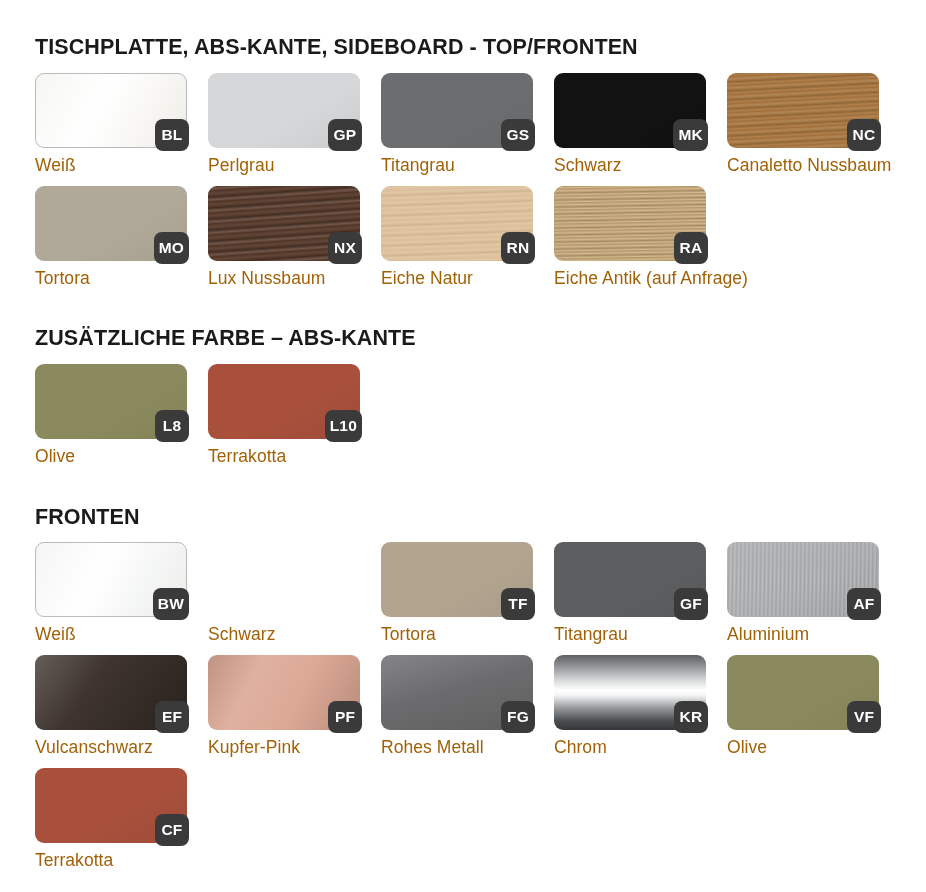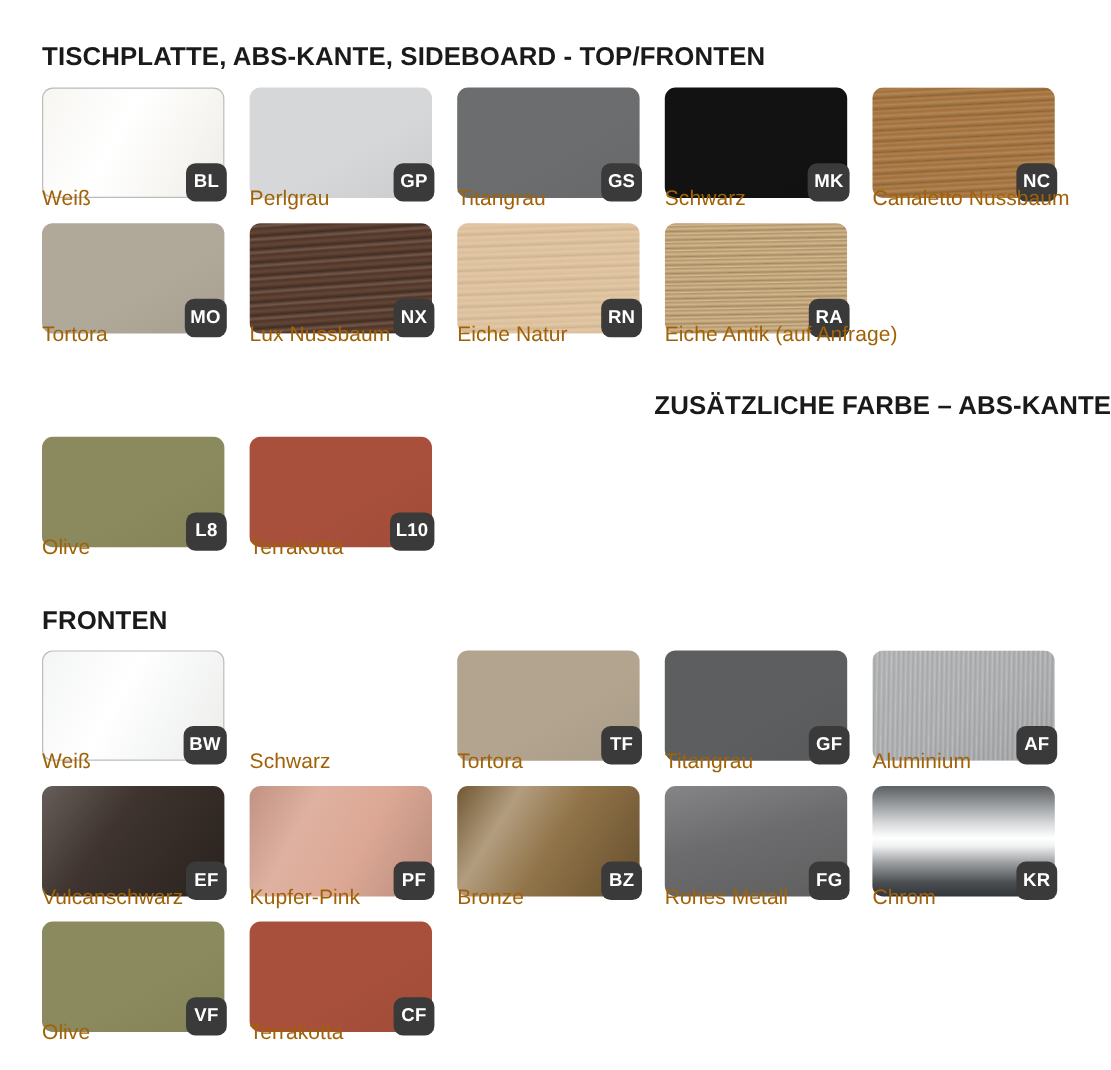--- a/index.html
+++ b/index.html
@@ -25,21 +25,21 @@
 
   .section-title {
     font-size: 21.5px;
     font-weight: 700;
     letter-spacing: 0.1px;
     color: #1a1a1a;
     white-space: nowrap;
   }
 
   .sec-1 .section-title { padding-top: 35px; }
-  .sec-2 .section-title { padding-top: 27px; text-align: right; }
+  .sec-2 .section-title { padding-top: 27px; }
   .sec-3 .section-title { padding-top: 28px; }
 
   .grid {
     display: grid;
     grid-template-columns: repeat(5, 152px);
     column-gap: 21px;
     row-gap: 0;
   }
 
   .sec-1 .grid { margin-top: 13px; }
@@ -48,21 +48,21 @@
 
   .swatch-cell {
     width: 152px;
     height: 113px;
     position: relative;
   }
 
   .chip {
     position: relative;
     width: 152px;
-    height: 92px;
+    height: 75px;
     border-radius: 9px;
     overflow: visible;
     box-sizing: border-box;
   }
 
   .chip-surface {
     position: absolute;
     inset: 0;
     border-radius: 9px;
   }
@@ -236,27 +236,20 @@
         </div>
         <div class="swatch-cell">
           <div class="chip">
             <div class="chip-surface" style="background: linear-gradient(118deg, rgb(193, 146, 129) 0%, rgb(223, 177, 160) 30%, rgb(220, 168, 149) 60%, rgb(184, 139, 123) 100%);"></div>
             <div class="code-badge">PF</div>
           </div>
           <div class="swatch-label">Kupfer-Pink</div>
         </div>
         <div class="swatch-cell">
           <div class="chip">
-            <div class="chip-surface" style="background: linear-gradient(122deg, rgb(113, 88, 50) 0%, rgb(178, 157, 127) 26%, rgb(145, 116, 73) 52%, rgb(102, 79, 45) 100%);"></div>
-            <div class="code-badge">BZ</div>
-          </div>
-          <div class="swatch-label">Bronze</div>
-        </div>
-        <div class="swatch-cell">
-          <div class="chip">
             <div class="chip-surface" style="background: linear-gradient(165deg, rgb(133, 133, 135) 0%, rgb(108, 108, 110) 45%, rgb(95, 95, 96) 100%);"></div>
             <div class="code-badge">FG</div>
           </div>
           <div class="swatch-label">Rohes Metall</div>
         </div>
         <div class="swatch-cell">
           <div class="chip">
             <div class="chip-surface" style="background: linear-gradient(rgb(93, 96, 99) 0%, rgb(142, 145, 148) 14%, rgb(216, 218, 219) 34%, rgb(255, 255, 255) 47%, rgb(242, 243, 243) 54%, rgb(154, 157, 160) 70%, rgb(74, 77, 80) 88%, rgb(51, 54, 58) 100%);"></div>
             <div class="code-badge">KR</div>
           </div>

